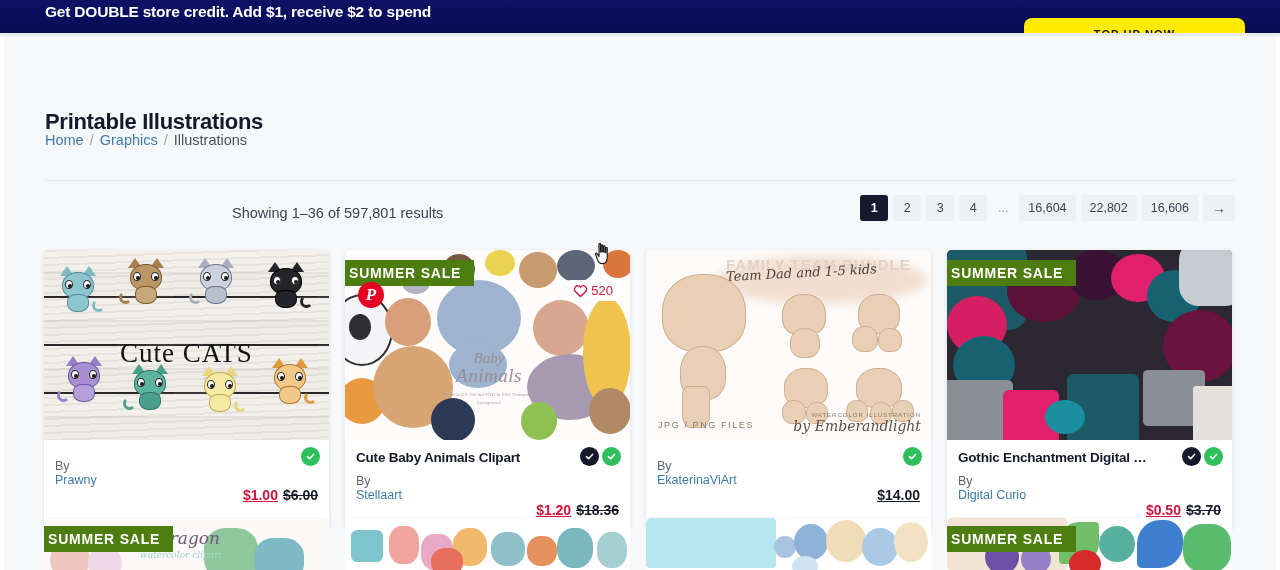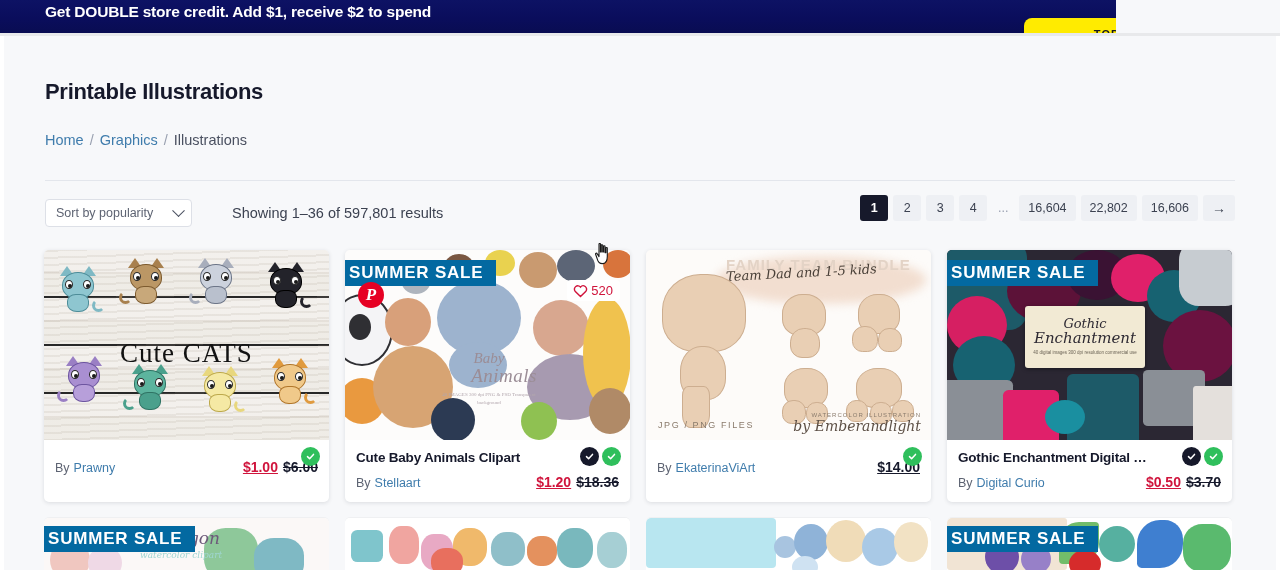--- a/index.html
+++ b/index.html
@@ -12,21 +12,21 @@
   #page {
     position: relative;
     width: 1280px; height: 570px;
     background: #f7f8fa;
     overflow: hidden;
   }
 
   
   .promo-bar {
     position: absolute; top: 0; left: 0;
-    width: 1116px; height: 33px;
+    width: 1280px; height: 33px;
     background: linear-gradient(180deg,#0d1264 0%,#0a0d5c 55%,#090c52 100%);
     display: flex; align-items: center;
     overflow: hidden;
   }
   .promo-text {
     position: absolute; left: 45px; top: 3px;
     color: #ffffff;
     font-size: 15.5px; font-weight: bold;
     letter-spacing: -0.2px;
     white-space: nowrap;
@@ -56,21 +56,21 @@
     background: #ffffff;
   }
   .edge-right {
     position: absolute; top: 36px; right: 0;
     width: 4px; height: 534px;
     background: #ffffff;
   }
 
   
   .page-title {
-    position: absolute; left: 45px; top: 79px;
+    position: absolute; left: 45px; top: 109px;
     font-size: 22px; font-weight: bold;
     color: #16192b;
     letter-spacing: -0.3px;
   }
   .breadcrumb {
     position: absolute; left: 45px; top: 132px;
     font-size: 14.5px; color: #5b6273;
     display: flex; align-items: center; gap: 6px;
   }
   .breadcrumb a { color: #3f7cac; text-decoration: none; cursor: pointer; }
@@ -157,20 +157,21 @@
     font-size: 13.5px; font-weight: bold; color: #16192b;
     white-space: nowrap; overflow: hidden;
     padding-right: 46px;
     letter-spacing: -0.2px;
   }
   .card-meta {
     margin-top: 9px;
     display: flex; align-items: baseline;
     font-size: 12.5px; color: #5d6372;
     white-space: nowrap;
+    flex-direction: column;
   }
   .card-meta .by { margin-right: 4px; }
   .card-meta .author { color: #3f7cac; cursor: pointer; }
   .prices { margin-left: auto; display: flex; align-items: baseline; gap: 5px; }
   .price-sale {
     color: #d0143c; font-size: 14px; font-weight: bold;
     text-decoration: underline;
   }
   .price-old {
     color: #16192b; font-size: 14px; font-weight: bold;
@@ -192,23 +193,23 @@
     color: #fff; font-size: 11px; font-weight: bold;
   }
   .cbadge.dark { background: #16192b; }
   .cbadge.green { background: #2fbf5c; }
   .tick { display:block; width:9px; height:9px; }
 
   
   .ribbon {
     position: absolute; left: -9px; top: 10px;
     height: 26px;
-    background: #0369a1;
+    background: #4d7c0f;
     color: #ffffff;
-    font-size: 17px; font-weight: bold;
+    font-size: 14px; font-weight: bold;
     letter-spacing: 0.8px;
     display: flex; align-items: center;
     padding: 0 13px;
     z-index: 6;
     white-space: nowrap;
   }
   .ribbon::after {
     content: ""; position: absolute;
     left: 0; bottom: -8px;
     border-top: 8px solid #0c0c1c;
@@ -283,21 +284,21 @@
   }
 
   
   .babyart{position:absolute;inset:0;background:#fdfcfb;}
   .blob{position:absolute;border-radius:50%;}
   .babytext{
     position:absolute; left:96px; top:100px; width:96px; text-align:center;
     font-family:"Liberation Serif",serif; color:#9b8d96;
   }
   .babytext .b1{font-size:15px;font-style:italic;display:block;}
-  .babytext .b2{font-size:19px;font-style:italic;display:block;margin-top:-2px;letter-spacing:.5px;text-align:right;}
+  .babytext .b2{font-size:19px;font-style:italic;display:block;margin-top:-2px;letter-spacing:.5px;}
   .babytext .b3{font-size:5px;display:block;margin-top:4px;line-height:1.6;color:#b3a7ae;}
 
   
   .handart{position:absolute;inset:0;background:#fdfbf9;}
   .fist{position:absolute;background:#e9cfb4;border:1px solid #cdae90;border-radius:46% 46% 40% 40%;}
   .handtitle{
     position:absolute;left:80px;top:14px;width:195px;
     font-family:"DejaVu Serif",serif;font-style:italic;font-size:13px;color:#4a4038;
     transform: rotate(-3deg);
     white-space:nowrap;
@@ -361,24 +362,20 @@
   <div class="breadcrumb">
     <a>Home</a>
     <span class="sep">/</span>
     <a>Graphics</a>
     <span class="sep">/</span>
     <span class="current">Illustrations</span>
   </div>
 
   <div class="hr"></div>
 
-  <div class="sortbox">
-    <span class="label">Sort by popularity</span>
-    <span class="chev"></span>
-  </div>
   <div class="showing">Showing 1–36 of 597,801 results</div>
 
   <div class="pagination">
     <div class="pg active">1</div>
     <div class="pg">2</div>
     <div class="pg">3</div>
     <div class="pg">4</div>
     <div class="pg dots">...</div>
     <div class="pg">16,604</div>
     <div class="pg">22,802</div>
@@ -608,27 +605,20 @@
           <div class="blob" style="left:60px;top:10px;width:74px;height:62px;background:#5c1238"></div>
           <div class="blob" style="left:120px;top:0px;width:60px;height:50px;background:#3a1233"></div>
           <div class="blob" style="left:164px;top:4px;width:54px;height:48px;background:#e0206a"></div>
           <div class="blob" style="left:200px;top:20px;width:54px;height:52px;background:#176271"></div>
           <div class="blob" style="left:232px;top:-10px;width:66px;height:66px;background:#c7ccd1;border-radius:30%"></div>
           <div class="blob" style="left:216px;top:60px;width:74px;height:72px;background:#6b1240"></div>
           <div class="blob" style="left:196px;top:120px;width:62px;height:56px;background:#8a8f96;border-radius:8%"></div>
           <div class="blob" style="left:246px;top:136px;width:48px;height:60px;background:#e4e0dc;border-radius:6%"></div>
           <div class="blob" style="left:120px;top:124px;width:72px;height:72px;background:#1d5a68;border-radius:8%"></div>
           <div class="blob" style="left:98px;top:150px;width:40px;height:34px;background:#1a8fa0"></div>
-          <div class="plaque">
-            <span class="g1">Gothic</span>
-            <span class="g2">Enchantment</span>
-            <span class="g3">40 digital images
-300 dpi resolution
-commercial use</span>
-          </div>
         </div>
         <div class="ribbon">SUMMER SALE</div>
       </div>
       <div class="card-body">
         <div class="card-title">Gothic Enchantment Digital …</div>
         <div class="badge-row">
           <span class="cbadge dark">
             <svg class="tick" viewBox="0 0 12 12">
                 <path d="M2 6.2 L4.8 9 L10 3.2" stroke="#fff" stroke-width="2" fill="none" stroke-linecap="round" stroke-linejoin="round"></path>
               </svg>

